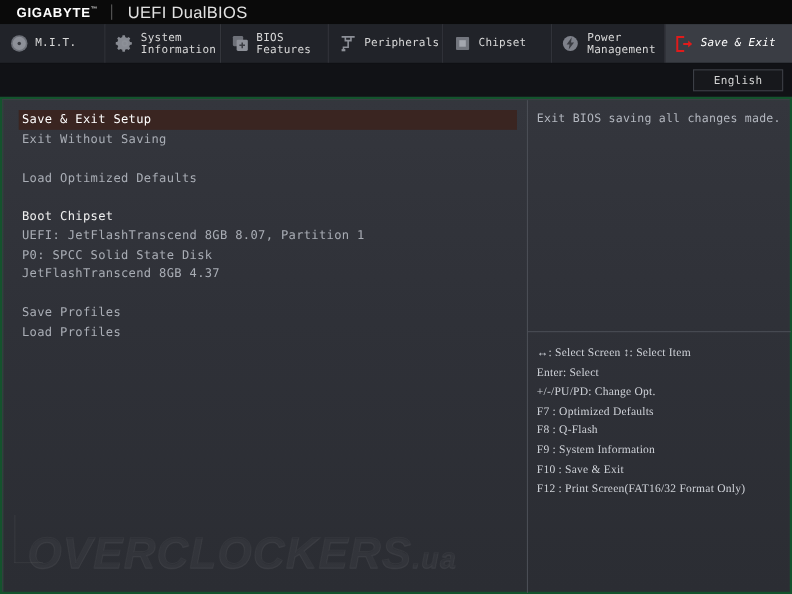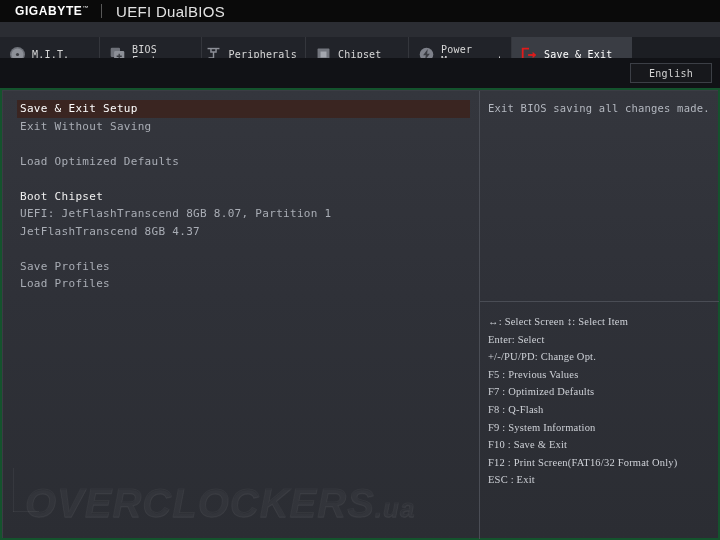--- a/index.html
+++ b/index.html
@@ -53,21 +53,21 @@
   .brand-sub {
     font-family: "Liberation Sans", sans-serif;
     font-size: 15px;
     color: #e2e2e2;
     letter-spacing: 0.3px;
   }
 
   
   .navbar {
     position: absolute;
-    top: 37px; left: 0;
+    top: 22px; left: 0;
     width: 720px;
     height: 36px;
     background: #1c1e23;
     display: flex;
     align-items: stretch;
     border-bottom: 1px solid #0d0e11;
   }
   .tab {
     display: flex;
     align-items: center;
@@ -95,24 +95,24 @@
     color: #d8d8d8;
     white-space: pre-line;
     letter-spacing: 0.2px;
   }
   .tab.active .tab-label { color: #ffffff; }
 
   
   .tab-mit      { width: 100px; }
   .tab-sysinfo  { width: 105px; }
   .tab-bios     { width: 102px; }
-  .tab-periph   { width: 104px; justify-content: flex-end; }
+  .tab-periph   { width: 104px; }
   .tab-chipset  { width: 103px; }
   .tab-power    { width: 103px; }
-  .tab-saveexit { width: 120px; border-right: none; }
+  .tab-saveexit { width: 120px; border-right: none; font-style: italic; }
 
   
   .subbar {
     position: absolute;
     top: 58px; left: 0;
     width: 720px;
     height: 30px;
     background: #111216;
     display: flex;
     align-items: center;
@@ -287,20 +287,30 @@
       <span class="tab-icon">
         <svg width="17" height="17" viewBox="0 0 17 17">
           <circle cx="8.5" cy="8.5" r="7.5" fill="#6d7078"></circle>
           <circle cx="8.5" cy="8.5" r="6" fill="#8d9098"></circle>
           <circle cx="8.5" cy="8.5" r="1.6" fill="#3a3c42"></circle>
         </svg>
       </span>
       <span class="tab-label">M.I.T.</span>
     </div>
 
+    <div class="tab tab-sysinfo">
+      <span class="tab-icon">
+        <svg width="17" height="17" viewBox="0 0 24 24" fill="#8d9098">
+          <path d="M12 8a4 4 0 100 8 4 4 0 000-8zm0 6.2A2.2 2.2 0 1112 9.8a2.2 2.2 0 010 4.4z"></path>
+          <path d="M21 13.5v-3l-2.5-.5a6.9 6.9 0 00-.9-2.2l1.4-2.1-2.1-2.1-2.1 1.4a6.9 6.9 0 00-2.2-.9L12 1.5h-3L8.5 4a6.9 6.9 0 00-2.2.9L4.2 3.5 2.1 5.6l1.4 2.1a6.9 6.9 0 00-.9 2.2L0 10.5v3l2.6.5c.2.8.5 1.5.9 2.2l-1.4 2.1 2.1 2.1 2.1-1.4c.7.4 1.4.7 2.2.9l.5 2.6h3l.5-2.6c.8-.2 1.5-.5 2.2-.9l2.1 1.4 2.1-2.1-1.4-2.1c.4-.7.7-1.4.9-2.2l2.6-.5z" opacity="0.95"></path>
+        </svg>
+      </span>
+      <span class="tab-label">System
+Information</span>
+    </div>
 
     <div class="tab tab-bios">
       <span class="tab-icon">
         <svg width="17" height="17" viewBox="0 0 20 20">
           <rect x="2" y="2" width="11" height="11" rx="1.5" fill="#6e7179"></rect>
           <rect x="6" y="6" width="12" height="12" rx="1.5" fill="#8d9098"></rect>
           <path d="M12 9v6M9 12h6" stroke="#3a3c42" stroke-width="1.6"></path>
         </svg>
       </span>
       <span class="tab-label">BIOS
@@ -364,44 +374,43 @@
 
       <div class="leftpanel">
 
         <div class="menu-row selected">Save &amp; Exit Setup</div>
         <div class="menu-row">Exit Without Saving</div>
         <div class="menu-spacer"></div>
         <div class="menu-row">Load Optimized Defaults</div>
         <div class="menu-spacer"></div>
         <div class="menu-row header">Boot Chipset</div>
         <div class="menu-row">UEFI: JetFlashTranscend 8GB 8.07, Partition 1</div>
+        <div class="menu-row">P0: SPCC Solid State Disk</div>
         <div class="menu-row">JetFlashTranscend 8GB 4.37</div>
         <div class="menu-spacer"></div>
         <div class="menu-row">Save Profiles</div>
         <div class="menu-row">Load Profiles</div>
 
       </div>
 
       <div class="rightpanel">
 
         <div class="desc-text">Exit BIOS saving all changes made.</div>
 
         <div class="hdivider"></div>
 
         <div class="helpbox">
           <div class="help-row">↔: Select Screen  ↕: Select Item</div>
           <div class="help-row">Enter: Select</div>
           <div class="help-row">+/-/PU/PD: Change Opt.</div>
-          <div class="help-row">F5  : Previous Values</div>
           <div class="help-row">F7  : Optimized Defaults</div>
           <div class="help-row">F8  : Q-Flash</div>
           <div class="help-row">F9  : System Information</div>
           <div class="help-row">F10 : Save &amp; Exit</div>
           <div class="help-row">F12 : Print Screen(FAT16/32 Format Only)</div>
-          <div class="help-row">ESC : Exit</div>
         </div>
 
       </div>
 
       <div class="corner-mark"></div>
       <div class="corner-mark2"></div>
       <div class="watermark"><span>OVERCLOCKERS</span><span class="wm-small">.ua</span></div>
 
     </div>
   </div>

